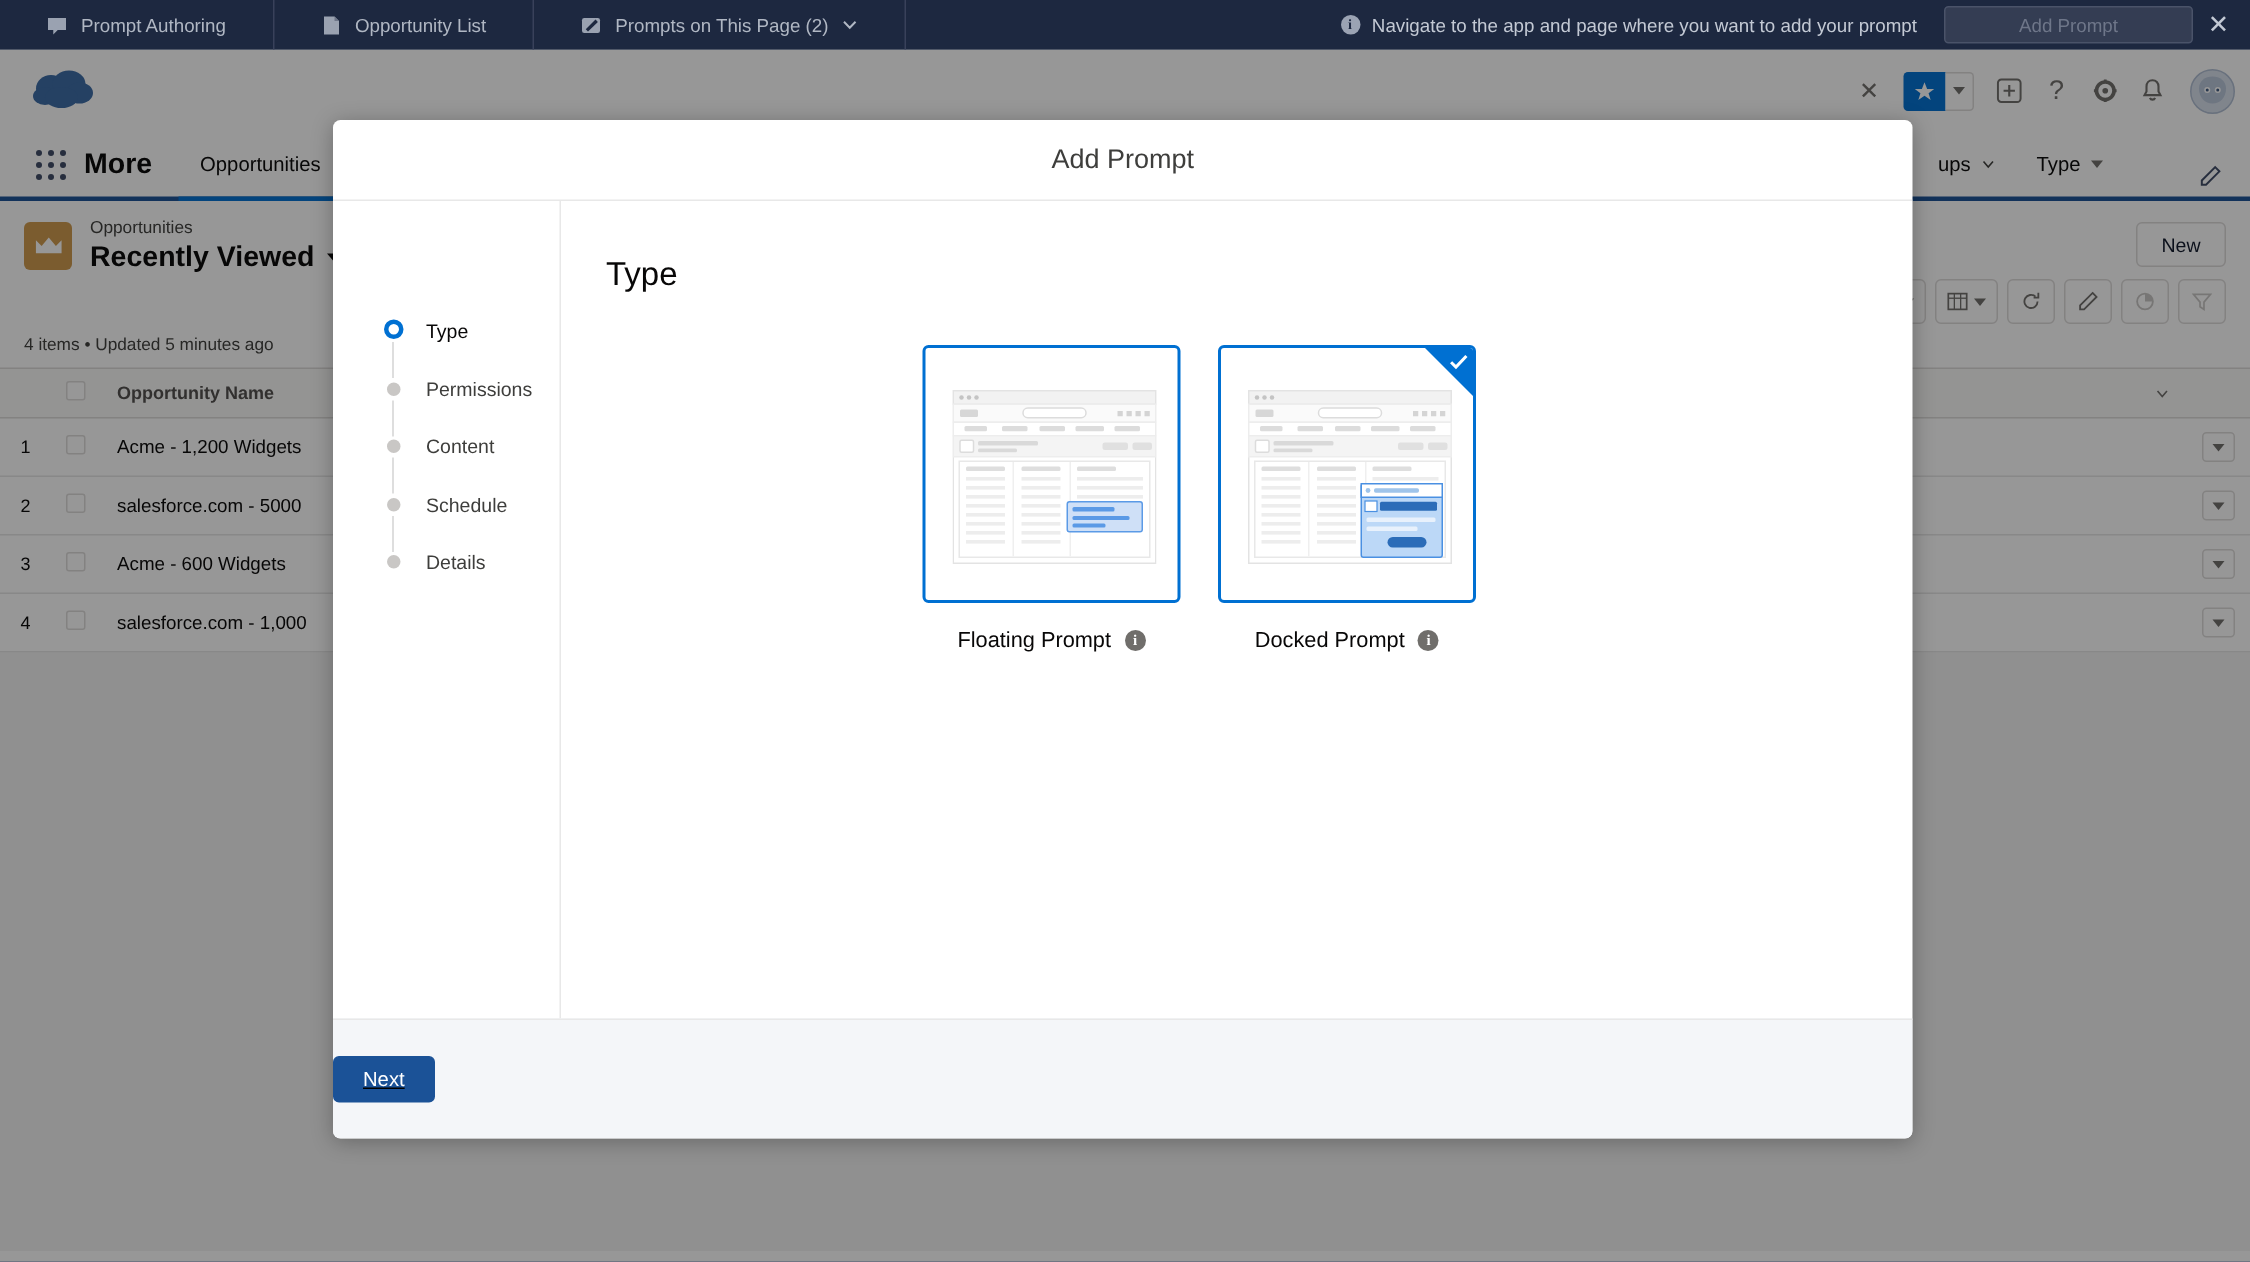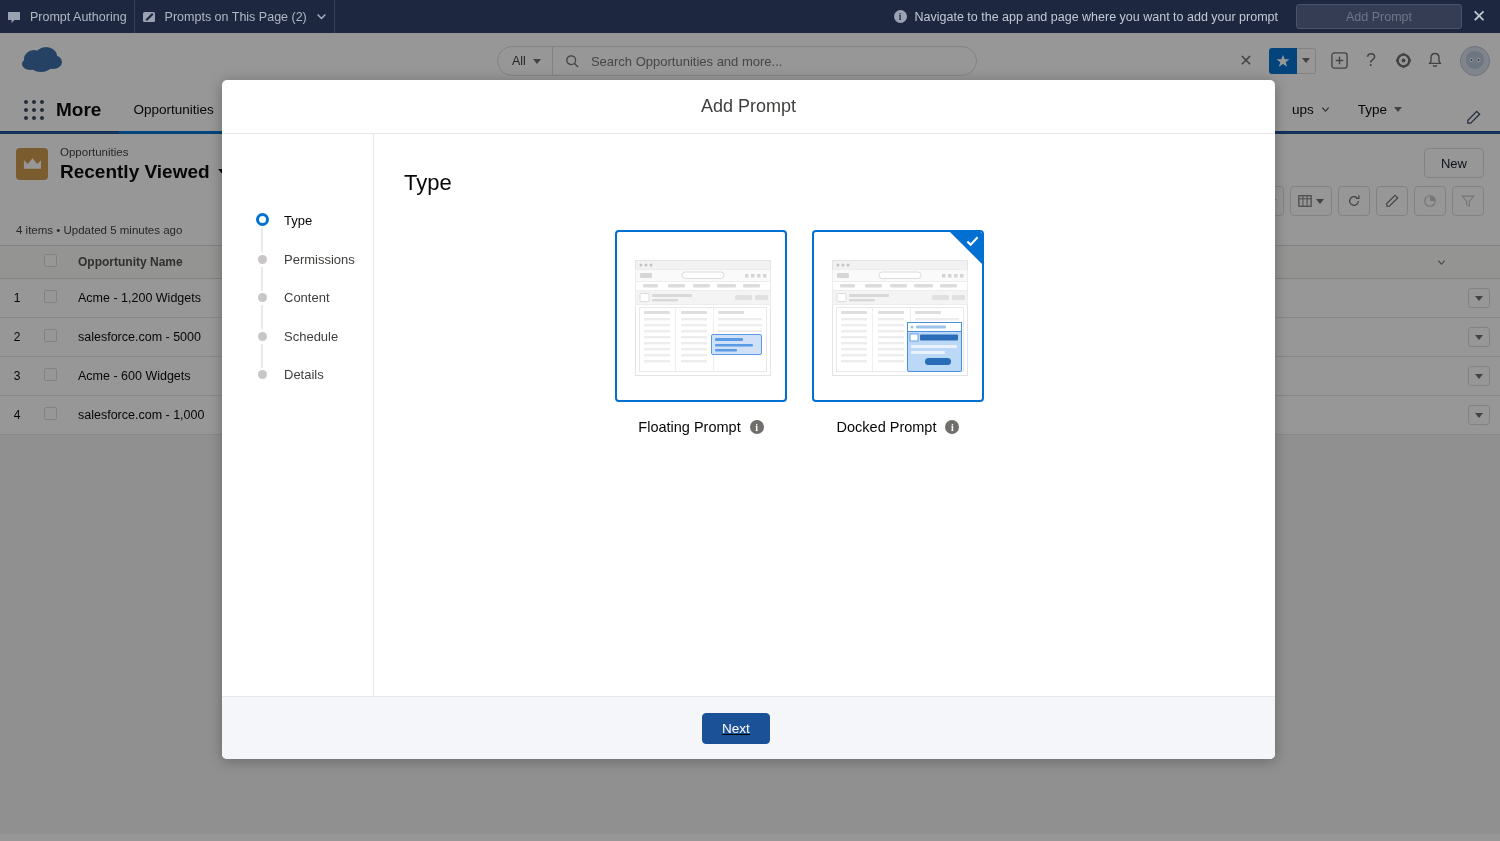--- a/index.html
+++ b/index.html
@@ -11,21 +11,21 @@
   #root { position: relative; width: 1500px; height: 841px; }
 
   
   .authoring-bar {
     position: absolute; left: 0; top: 0; width: 1500px; height: 33px;
     background: #1d2840; display: flex; align-items: center;
     z-index: 60;
   }
   .auth-tab {
     display: flex; align-items: center; gap: 9px;
-    height: 33px; padding: 0 7px;
+    height: 33px; padding: 0 31px;
     color: #b0b7c3; font-size: 12.5px; white-space: nowrap;
     border-right: 1px solid #39415a;
   }
   .auth-tab:first-child { border-left: none; }
   .auth-icon { width: 14px; height: 14px; flex: none; display:block; }
   .auth-right {
     margin-left: auto; display: flex; align-items: center; gap: 0;
     height: 33px; padding-right: 4px;
   }
   .auth-hint {
@@ -215,22 +215,22 @@
     font-size: 14.5px; color: #080707;
   }
   .info-dot {
     width: 14px; height: 14px; border-radius: 50%; background: #706e6b;
     color: #fff; font-size: 10px; font-weight: bold; display: flex;
     align-items: center; justify-content: center; font-family: "Liberation Serif", serif;
     flex: none; cursor: pointer;
   }
 
   .modal-foot {
-    height: 63px; flex: none; background: #f4f6f9; border-top: 1px solid #e8e8e8;
-    display: flex; align-items: center; justify-content: center; padding-right: 25px; text-decoration: underline;
+    height: 80px; flex: none; background: #f4f6f9; border-top: 1px solid #e8e8e8;
+    display: flex; align-items: center; justify-content: flex-start; padding-right: 25px; text-decoration: underline;
   }
   .next-btn {
     height: 31px; padding: 0 19px; background: #1b5297; color: #fff;
     border: 1px solid #1b5297; border-radius: 4px; font-size: 13.5px;
     display: flex; align-items: center; cursor: pointer;
   }
 </style>
 </head>
 <body>
 
@@ -242,33 +242,20 @@
       <svg class="sf-logo" viewBox="0 0 44 30">
         <g fill="#3b6ba5">
           <ellipse cx="14" cy="13" rx="10" ry="9"></ellipse>
           <ellipse cx="26" cy="10" rx="11" ry="9"></ellipse>
           <ellipse cx="33" cy="16" rx="9" ry="7"></ellipse>
           <ellipse cx="10" cy="18" rx="8" ry="6"></ellipse>
           <ellipse cx="21" cy="19" rx="11" ry="7"></ellipse>
         </g>
       </svg>
 
-      <div class="sf-search-wrap">
-        <div class="sf-scope">
-          <span>All</span>
-          <span class="caret-dn"></span>
-        </div>
-        <div class="sf-search-input">
-          <svg width="15" height="15" viewBox="0 0 16 16">
-            <circle cx="6.6" cy="6.6" r="4.7" fill="none" stroke="#706e6b" stroke-width="1.4"></circle>
-            <line x1="10.2" y1="10.2" x2="14" y2="14" stroke="#706e6b" stroke-width="1.5"></line>
-          </svg>
-          <span class="sf-search-ph">Search Opportunities and more...</span>
-        </div>
-      </div>
 
       <div class="sf-head-right">
         <div class="hdr-ico-btn" style="font-size:16px;">✕</div>
         <div class="fav-group">
           <div class="fav-main">
             <svg width="14" height="14" viewBox="0 0 16 16">
                 <polygon points="8,1 10,6 15.4,6 11.1,9.3 12.7,14.5 8,11.3 3.3,14.5 4.9,9.3 0.6,6 6,6" fill="#fff"></polygon>
               </svg>
           </div>
           <div class="fav-drop">
@@ -489,20 +476,27 @@
 
   <div class="authoring-bar">
     <div class="auth-tab">
       <svg class="auth-icon" viewBox="0 0 14 14">
         <path d="M1 2h12v8H7.5L4.5 13v-3H1z" fill="#9aa2b1"></path>
       </svg>
       <span>Prompt Authoring</span>
     </div>
     <div class="auth-tab">
       <svg class="auth-icon" viewBox="0 0 14 14">
+        <path d="M2 1h7l3 3v9H2z" fill="#9aa2b1"></path>
+          <path d="M9 1v3h3z" fill="#6e7689"></path>
+      </svg>
+      <span>Opportunity List</span>
+    </div>
+    <div class="auth-tab">
+      <svg class="auth-icon" viewBox="0 0 14 14">
         <rect x="1" y="2" width="12" height="10" rx="1.5" fill="#9aa2b1"></rect>
         <path d="M3.5 9.5L10 3l1.6 1.6L5 11z" fill="#1d2840"></path>
       </svg>
       <span>Prompts on This Page (2)</span>
       <svg class="chev" viewBox="0 0 10 10" style="width:11px;height:11px;">
         <polyline points="1.5,3.2 5,6.8 8.5,3.2" fill="none" stroke="#b0b7c3" stroke-width="1.2"></polyline>
       </svg>
     </div>
 
     <div class="auth-right">

